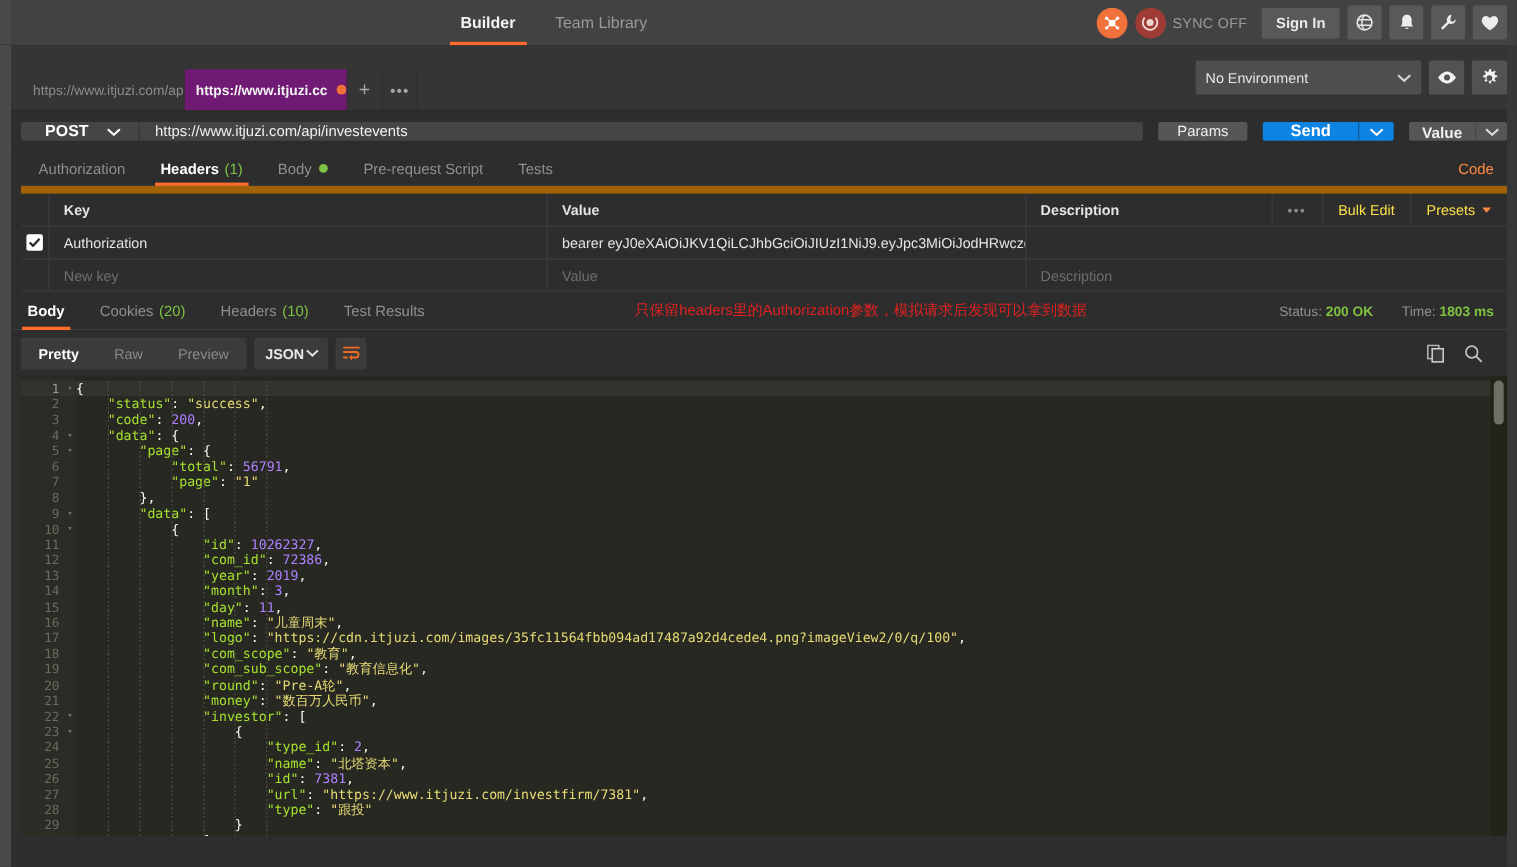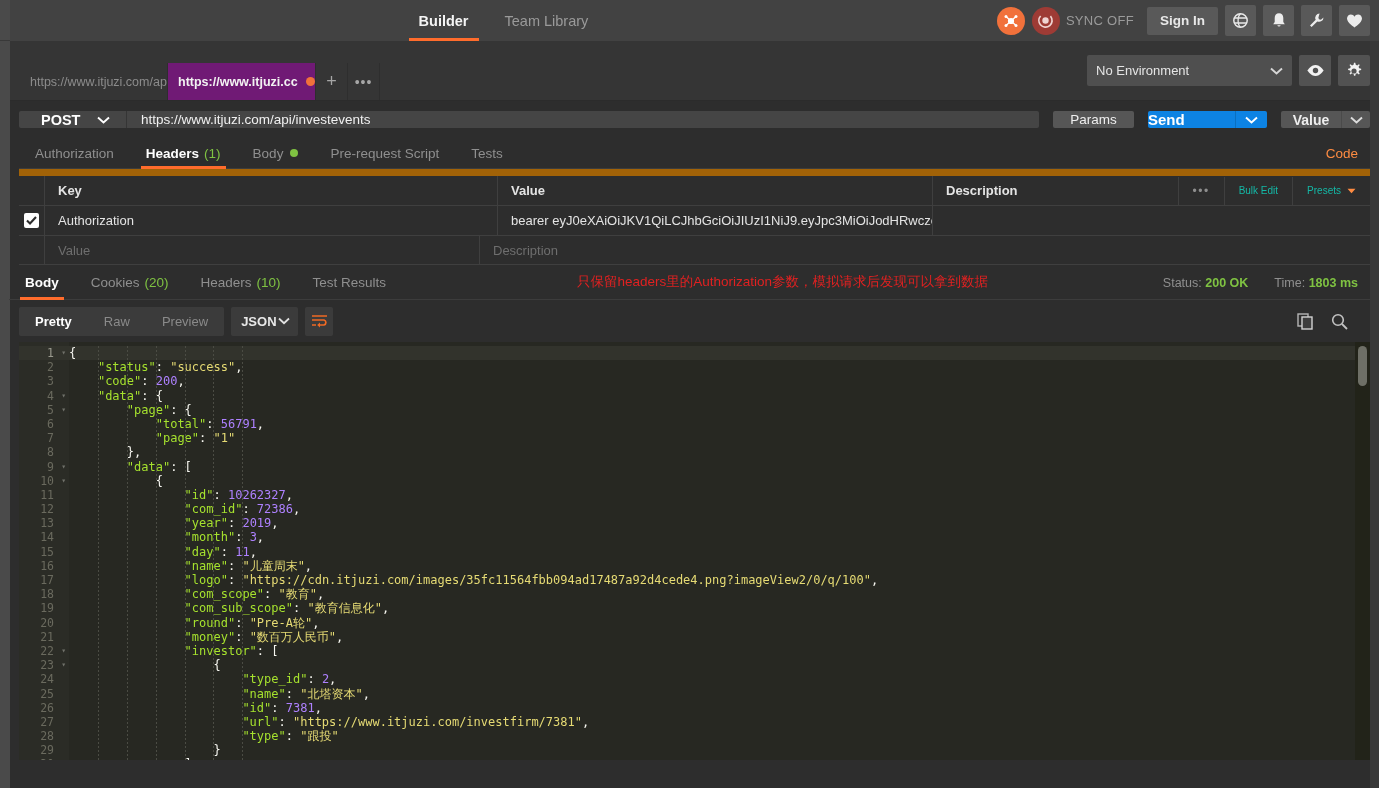--- a/index.html
+++ b/index.html
@@ -181,21 +181,21 @@
     width: 81px;
     background: #565656;
     border-radius: 2px;
     display: flex; align-items: center; justify-content: center;
     color: #eee; font-size: 13.5px;
     cursor: pointer;
   }
   .send-group { display: flex; }
   .send-btn {
     width: 87px; background: #0d83e3;
-    display: flex; align-items: center; justify-content: flex-start;
+    display: flex; align-items: center; justify-content: center;
     color: #fff; font-size: 15px; font-weight: bold;
     border-radius: 2px 0 0 2px;
     cursor: pointer;
   }
   .send-caret {
     width: 32px; background: #0d83e3;
     border-left: 1px solid #0a6fc0;
     display: flex; align-items: center; justify-content: center;
     border-radius: 0 2px 2px 0;
     cursor: pointer;
@@ -306,21 +306,21 @@
   .hdr-row.head .cell-desc { font-weight: bold; }
   .ph { color: #6e6e6e; }
   .hdr-tools {
     margin-left: auto;
     display: flex; align-items: center;
     gap: 0;
     font-weight: normal;
   }
   .hdr-tool {
     padding: 0 14px;
-    color: #14b8a6; font-size: 10px;
+    color: #fde047; font-size: 13px;
     border-left: 1px solid #3f3f3f;
     height: 28px; display: flex; align-items: center;
     cursor: pointer;
   }
   .hdr-tool.dots { color: #8e8e8e; letter-spacing: 1.5px; font-size: 12px; }
 
   
   .resp-tabs {
     height: 35px;
     margin-left: 9px;
@@ -668,20 +668,23 @@
     </div>
     <div class="cell-val">
       <span>bearer eyJ0eXAiOiJKV1QiLCJhbGciOiJIUzI1NiJ9.eyJpc3MiOiJodHRwczovL3d...</span>
     </div>
     <div class="cell-desc">
       <span></span>
     </div>
   </div>
   <div class="hdr-row last">
     <div class="cell-check"></div>
+    <div class="cell-key ph">
+      <span>New key</span>
+    </div>
     <div class="cell-val ph">
       <span>Value</span>
     </div>
     <div class="cell-desc ph">
       <span>Description</span>
     </div>
   </div>
 </div>
 
 <div class="resp-tabs">

